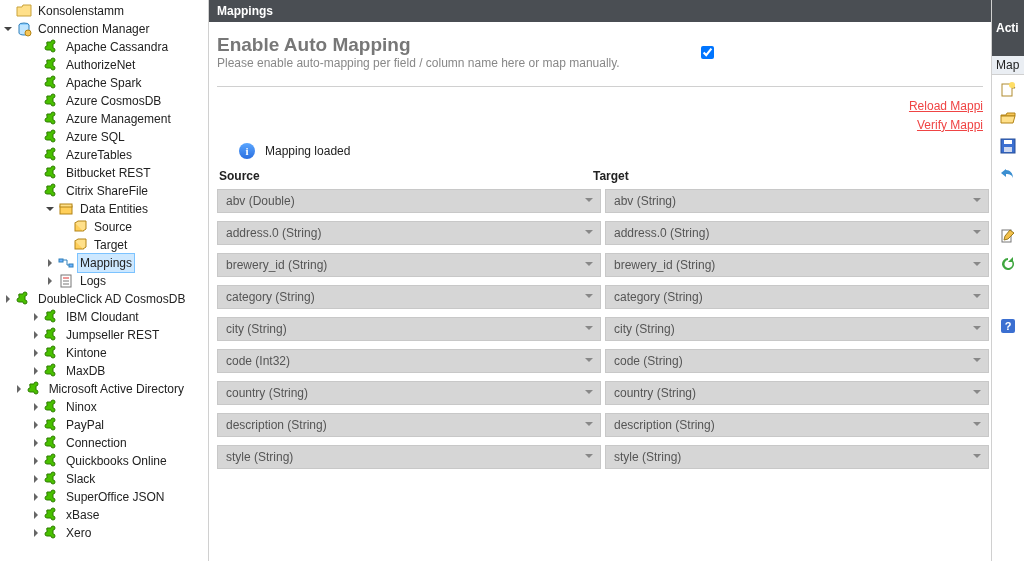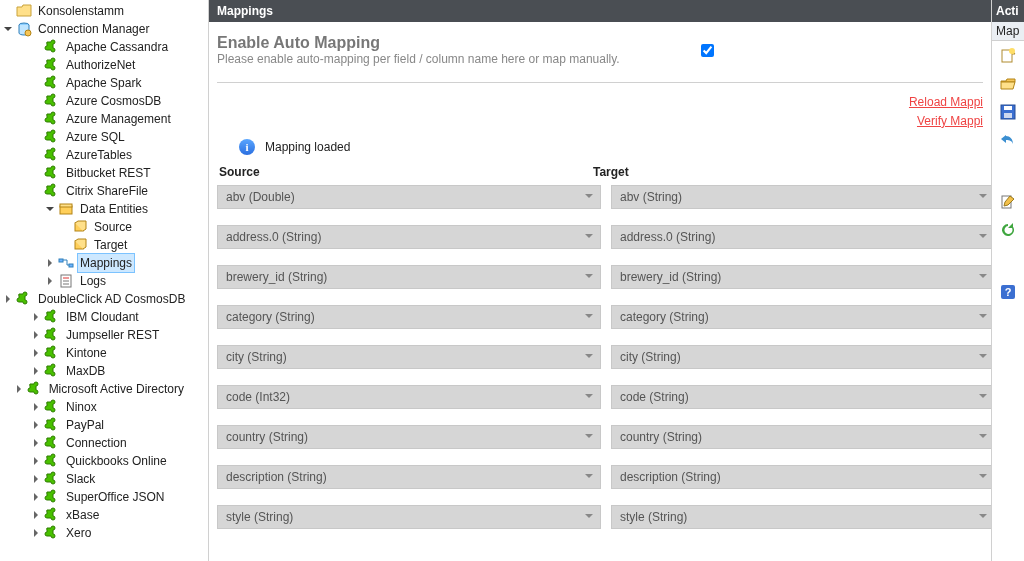--- a/index.html
+++ b/index.html
@@ -95,21 +95,21 @@
   }
   .auto-map-row {
     display: flex;
     align-items: center;
     border-bottom: 1px solid #d0d0d0;
     padding: 4px 0 14px 0;
     margin-bottom: 10px;
   }
   .auto-map-text { flex: 0 0 460px; }
   .auto-map-title {
-    font-size: 16px;
+    font-size: 19px;
     font-weight: 600;
     color: #777;
   }
   .auto-map-sub {
     color: #888;
     line-height: 1.3;
   }
   .auto-map-check {
     width: 60px;
     text-align: center;
@@ -147,22 +147,22 @@
     display: flex;
     margin-bottom: 6px;
   }
   .cols-head div {
     font-weight: 600;
   }
   .col-src-h { width: 374px; padding-left: 2px; }
   .col-tgt-h { width: 374px; }
   .map-row {
     display: flex;
-    gap: 10px;
-    margin-bottom: 16px;
+    gap: 4px;
+    margin-bottom: 8px;
   }
   .combo {
     flex: 0 0 368px;
     height: 22px;
     background: #d6d6d6;
     border: 1px solid #c8c8c8;
     display: flex;
     align-items: center;
     justify-content: space-between;
     padding: 0 6px 0 8px;
@@ -180,21 +180,21 @@
     border-left: 1px solid #d0d0d0;
     background: #fff;
     display: flex;
     flex-direction: column;
   }
   .actions-header {
     background: #4a4e53;
     color: #fff;
     font-weight: 600;
     font-size: 12px;
-    padding: 4px 4px;
+    padding: 21px 4px;
     white-space: nowrap;
     overflow: hidden;
   }
   .actions-tab {
     background: #eaeef3;
     color: #222;
     font-size: 12px;
     padding: 2px 4px;
     border-bottom: 1px solid #d0d0d0;
     white-space: nowrap;

